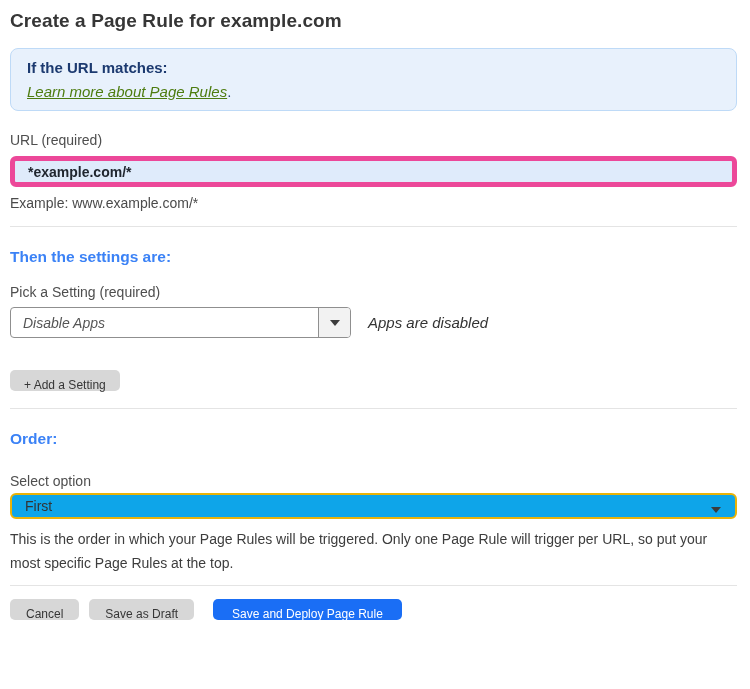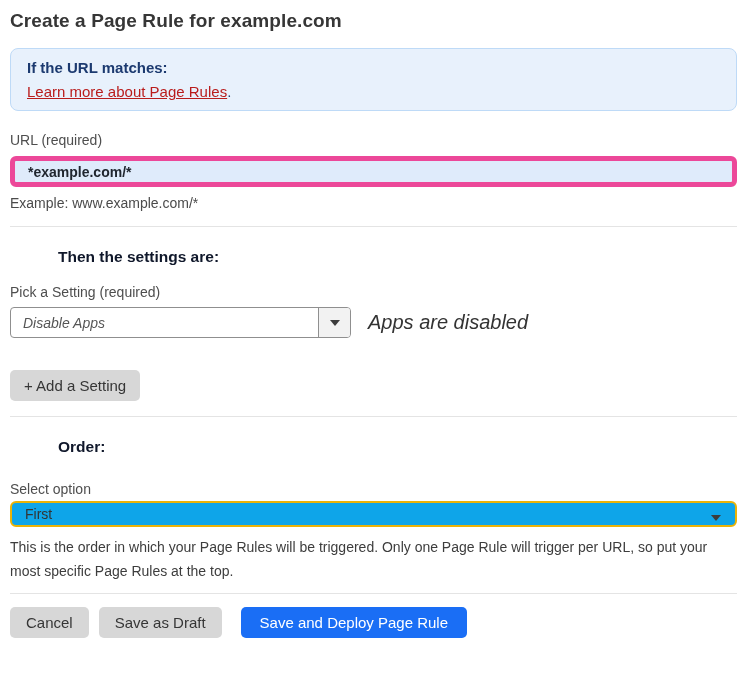--- a/index.html
+++ b/index.html
@@ -28,23 +28,24 @@
     padding: 7px 16px 6px 16px;
     font-size: 15px;
     line-height: 24px;
     color: #2a4779;
   }
   .info-box .info-heading {
     font-weight: 700;
     color: #1c3a70;
   }
   .info-box a.learn-link {
-    color: #b91c1c;
+    color: #4d7c0f;
     text-decoration: underline;
     cursor: pointer;
+    font-style: italic;
   }
 
   .field-label {
     display: block;
     margin-top: 20px;
     font-size: 14px;
     line-height: 18px;
     color: #4e4e4e;
   }
 
@@ -75,22 +76,21 @@
     border: none;
     border-top: 1px solid #e4e4e4;
     margin-top: 14px;
   }
 
   h2.section-heading {
     margin-top: 20px;
     font-size: 15.5px;
     font-weight: 700;
     line-height: 19px;
-    color: #0f172a;
-    margin-left: 48px;
+    color: #3b82f6;
   }
 
   .setting-row {
     margin-top: 6px;
     display: flex;
     align-items: center;
     font-style: italic;
   }
 
   .dropdown {
@@ -122,33 +122,33 @@
   }
   .caret {
     width: 0; height: 0;
     border-left: 5px solid transparent;
     border-right: 5px solid transparent;
     border-top: 6px solid #3c3c3c;
   }
 
   .setting-status {
     margin-left: 17px;
-    font-size: 20px;
+    font-size: 15px;
     color: #333333;
   }
 
   .btn {
     display: inline-block;
     border: none;
     border-radius: 5px;
     font-family: "Liberation Sans", sans-serif;
-    font-size: 15px;
+    font-size: 12px;
     line-height: 15px;
     padding: 8px 16px;
-    height: 31px;
+    height: 21px;
     cursor: pointer;
   }
   .btn-gray {
     background: #d7d7d7;
     color: #363636;
   }
   .btn-primary {
     background: #1a6ef5;
     color: #ffffff;
     padding: 8px 19px;

